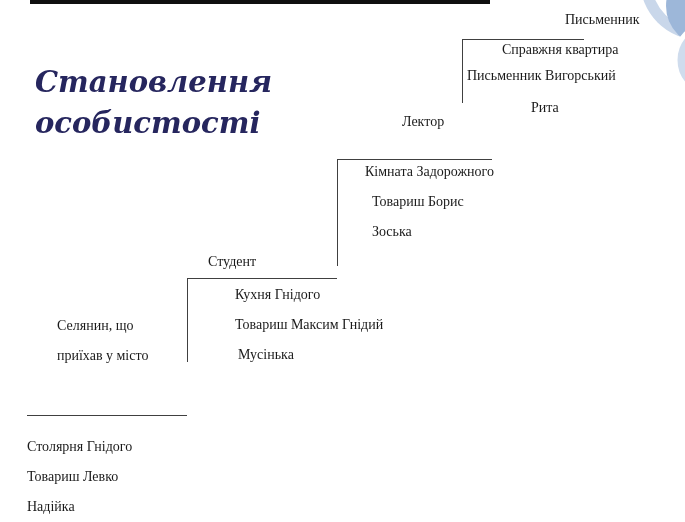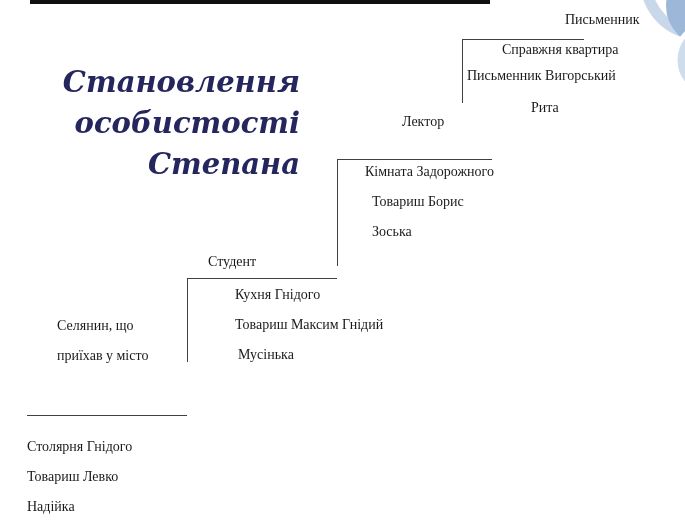--- a/index.html
+++ b/index.html
@@ -18,21 +18,21 @@
   .line { position: absolute; background: #404040; }
   .topbar {
     position: absolute; left: 30px; top: 0; width: 460px; height: 4px;
     background: #101010;
   }
   .deco {
     position: absolute; top: 0; right: 0; width: 150px; height: 120px;
   }
   .title {
     position: absolute; left: 35px; top: 62px; width: 265px;
-    text-align: right;
+    text-align: left;
     font-family: "DejaVu Serif", serif;
     font-weight: bold; font-style: italic;
     font-size: 29px; line-height: 41px;
     color: #26265e;
   }
 </style>
 </head>
 <body>
 
 <div>
@@ -42,21 +42,20 @@
   <svg class="deco" viewBox="0 0 150 120">
     <circle cx="165" cy="-20" r="60" fill="#c9d7ea"></circle>
     <circle cx="165" cy="-20" r="49" fill="#ffffff"></circle>
     <circle cx="171" cy="6" r="40" fill="#9db7d9"></circle>
     <circle cx="177" cy="60" r="37" stroke="#ffffff" stroke-width="5" fill="#cfdced"></circle>
   </svg>
 
   <div class="title">
     <div>Становлення</div>
     <div>особистості</div>
-    <div>Степана</div>
   </div>
 
   <div class="txt abs" style="left:565px; top:10px;">Письменник</div>
 
   <div class="line" style="left:462px; top:39px; width:122px; height:1px;"></div>
   <div class="line" style="left:462px; top:39px; width:1px; height:64px;"></div>
   <div class="txt abs" style="left:502px; top:40px;">Справжня квартира</div>
   <div class="txt abs" style="left:467px; top:66px;">Письменник Вигорський</div>
   <div class="txt abs" style="left:402px; top:112px;">Лектор</div>
   <div class="txt abs" style="left:531px; top:98px;">Рита</div>

